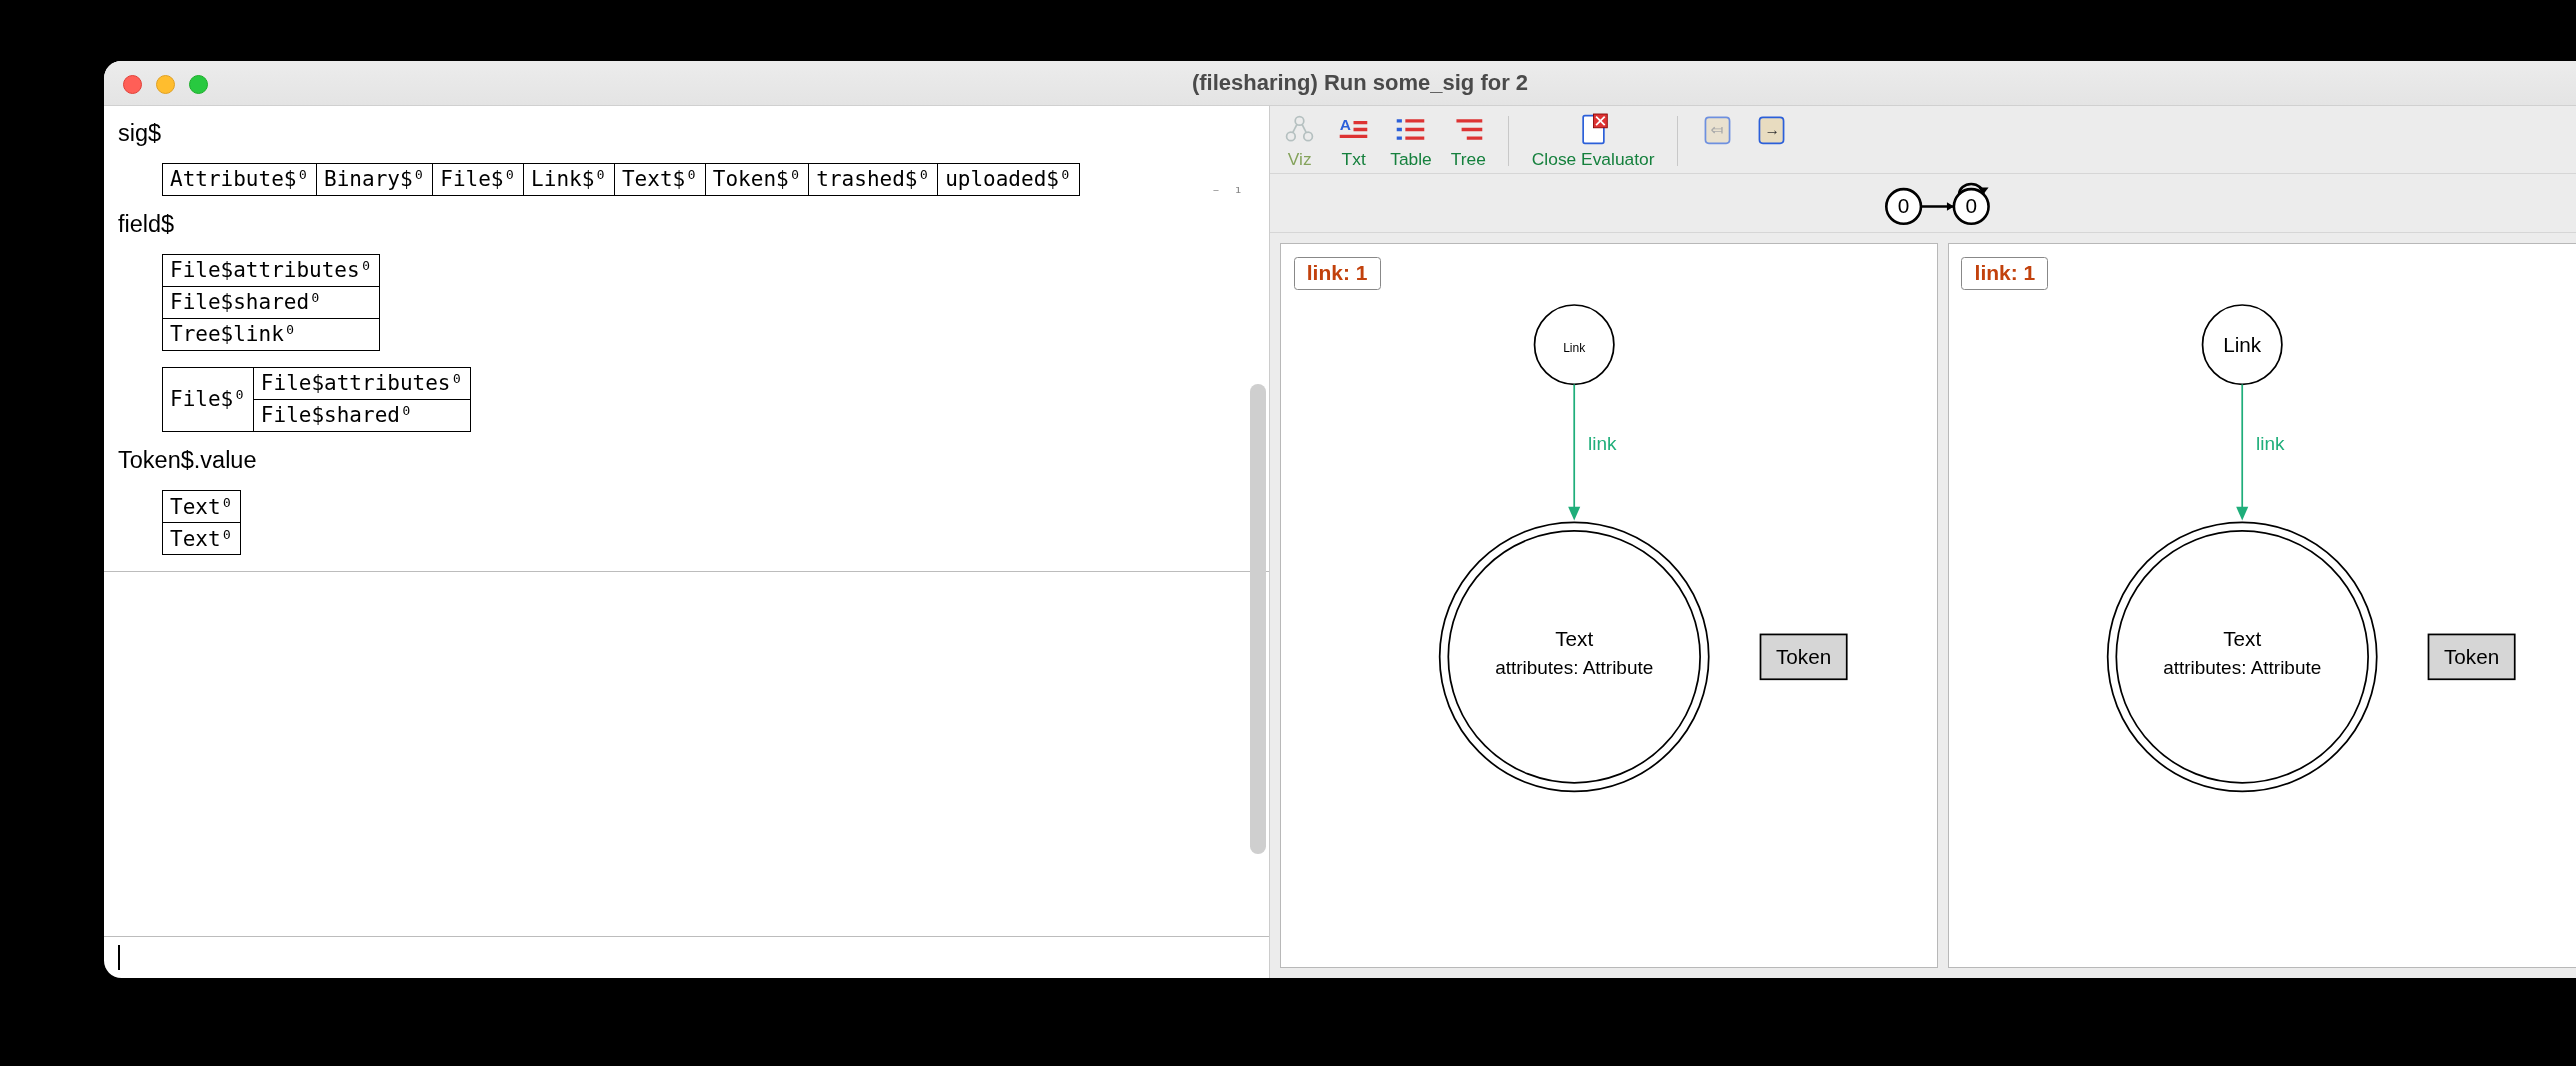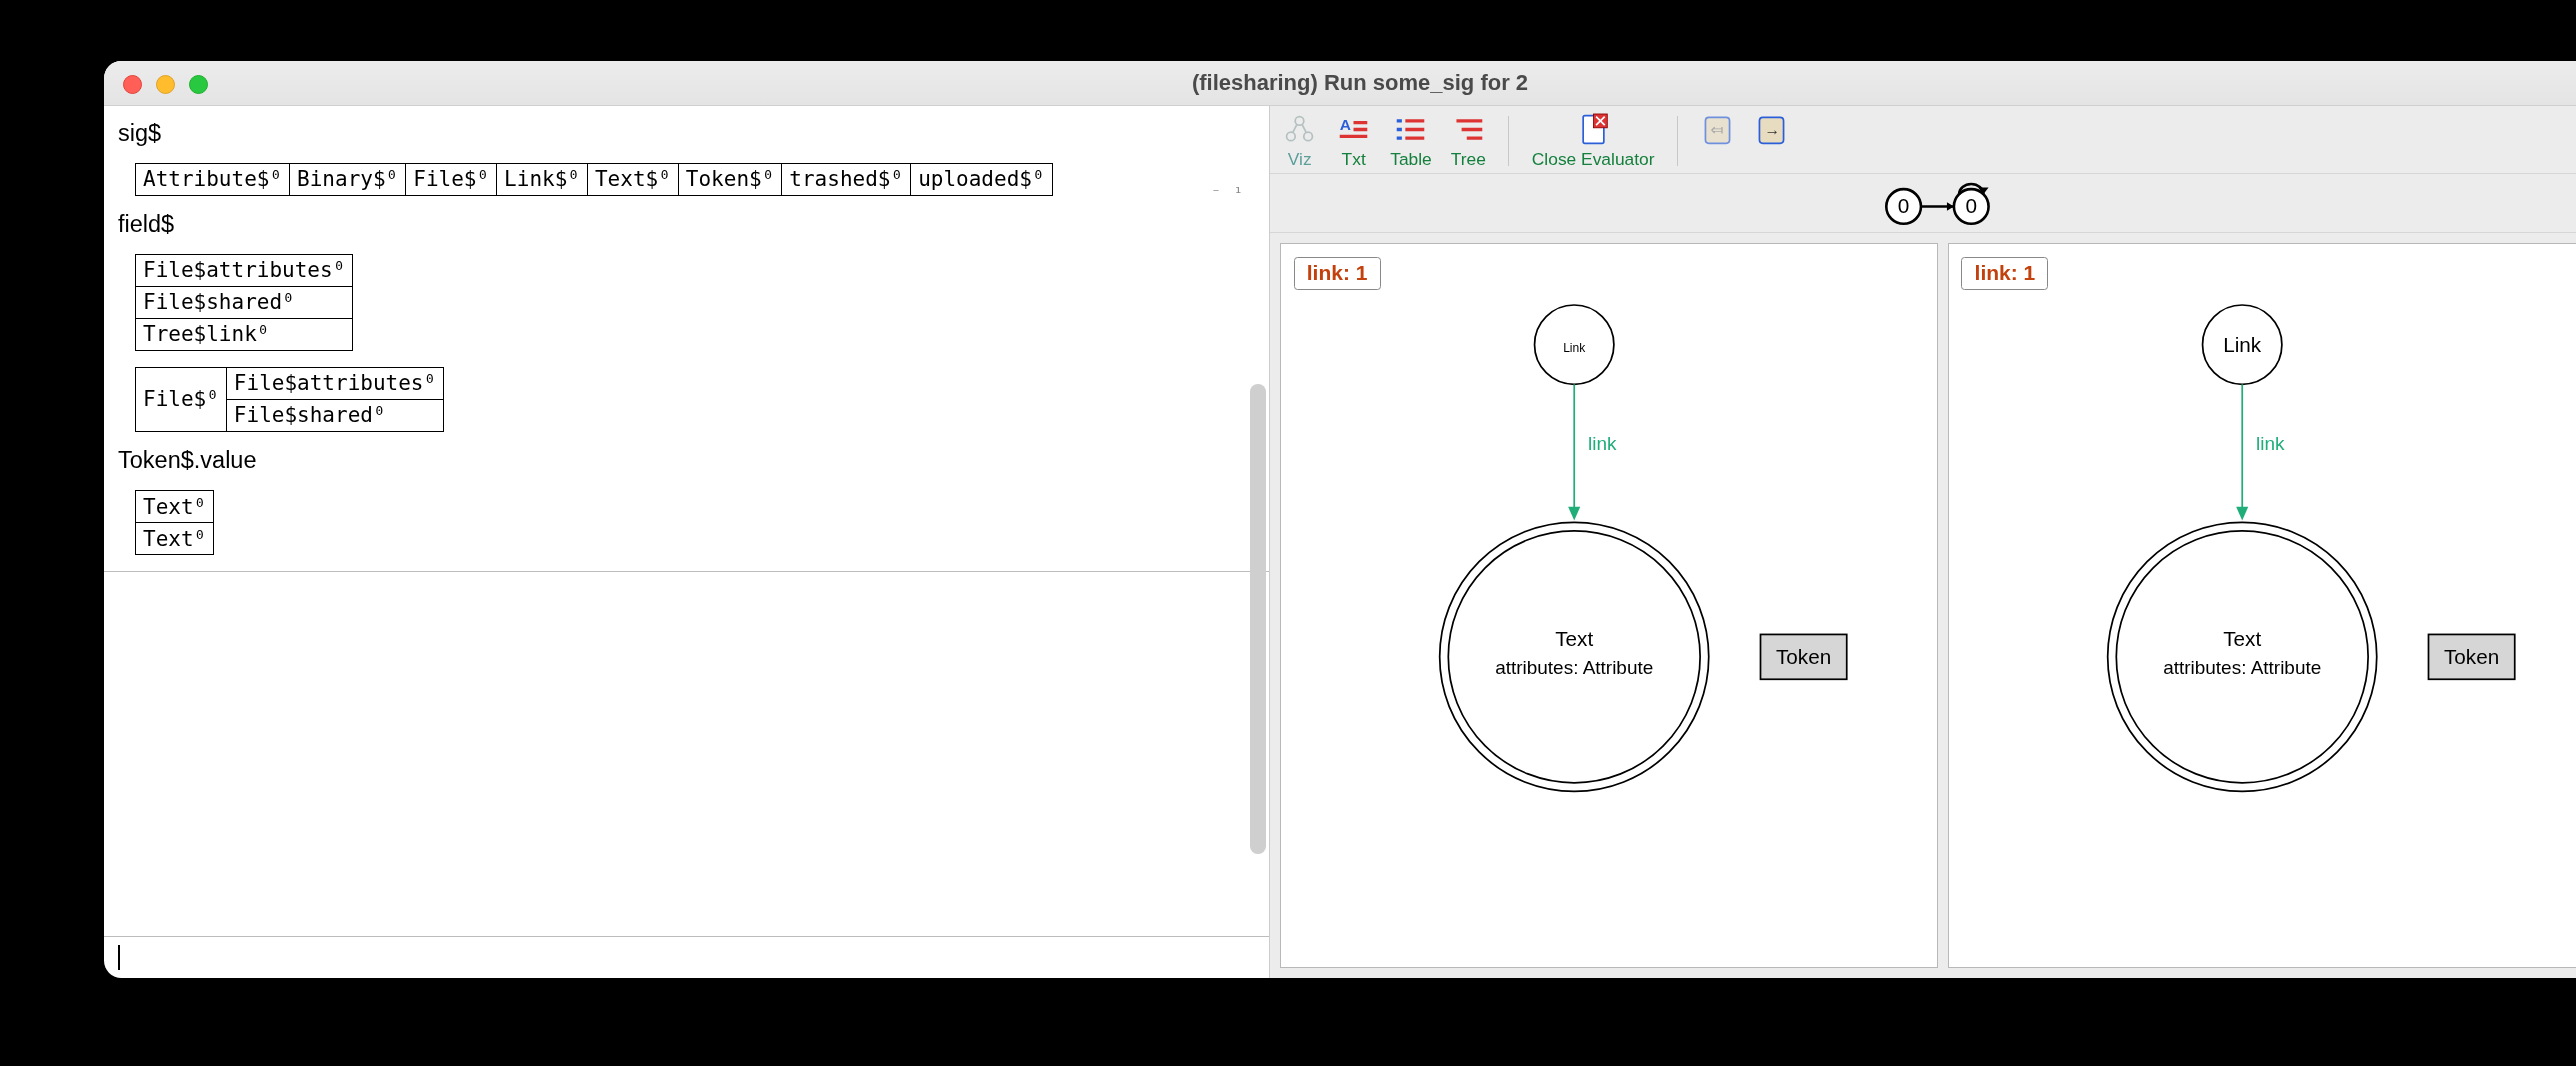--- a/index.html
+++ b/index.html
@@ -71,21 +71,21 @@
     padding: 10.4px 14px 17.4px 14px;
   }
   .section-label {
     font-size: 23.5px;
     color: #000000;
     margin-top: 3.5px;
     margin-bottom: 15.7px;
   }
   .tbl {
     border-collapse: collapse;
-    margin-left: 17px;
+    margin-left: 44px;
     margin-bottom: 15.7px;
   }
   .tbl td {
     border: 1.7px solid #000;
     padding: 3.5px 7px 3.5px 7px;
     font-family: ui-monospace, Menlo, Consolas, monospace;
     font-size: 21px;
     white-space: nowrap;
   }
   .minus1 {
@@ -142,21 +142,21 @@
   .tbtn {
     display: flex;
     flex-direction: column;
     align-items: center;
     gap: 1.7px;
     cursor: pointer;
     min-width: 35px;
   }
   .tbtn .ico { width: 35px; height: 35px; display:flex; align-items:center; justify-content:center;}
   .tbtn .lbl { font-size: 17.4px; color: #15803d; }
-  .tbtn.disabled .lbl { color: #0f766e; }
+  .tbtn.disabled .lbl { color: #4d7c0f; }
   .tbtn.disabled { opacity: 0.65; cursor: default; }
   .tsep { width: 0.9px; height: 50px; background: #c8c8c8; margin: 0 3.5px;}
   .tracebar {
     height: 59px;
     border-bottom: 0.9px solid #d6d6d6;
     display: flex;
     align-items: center;
     justify-content: center;
     position: relative;
   }

